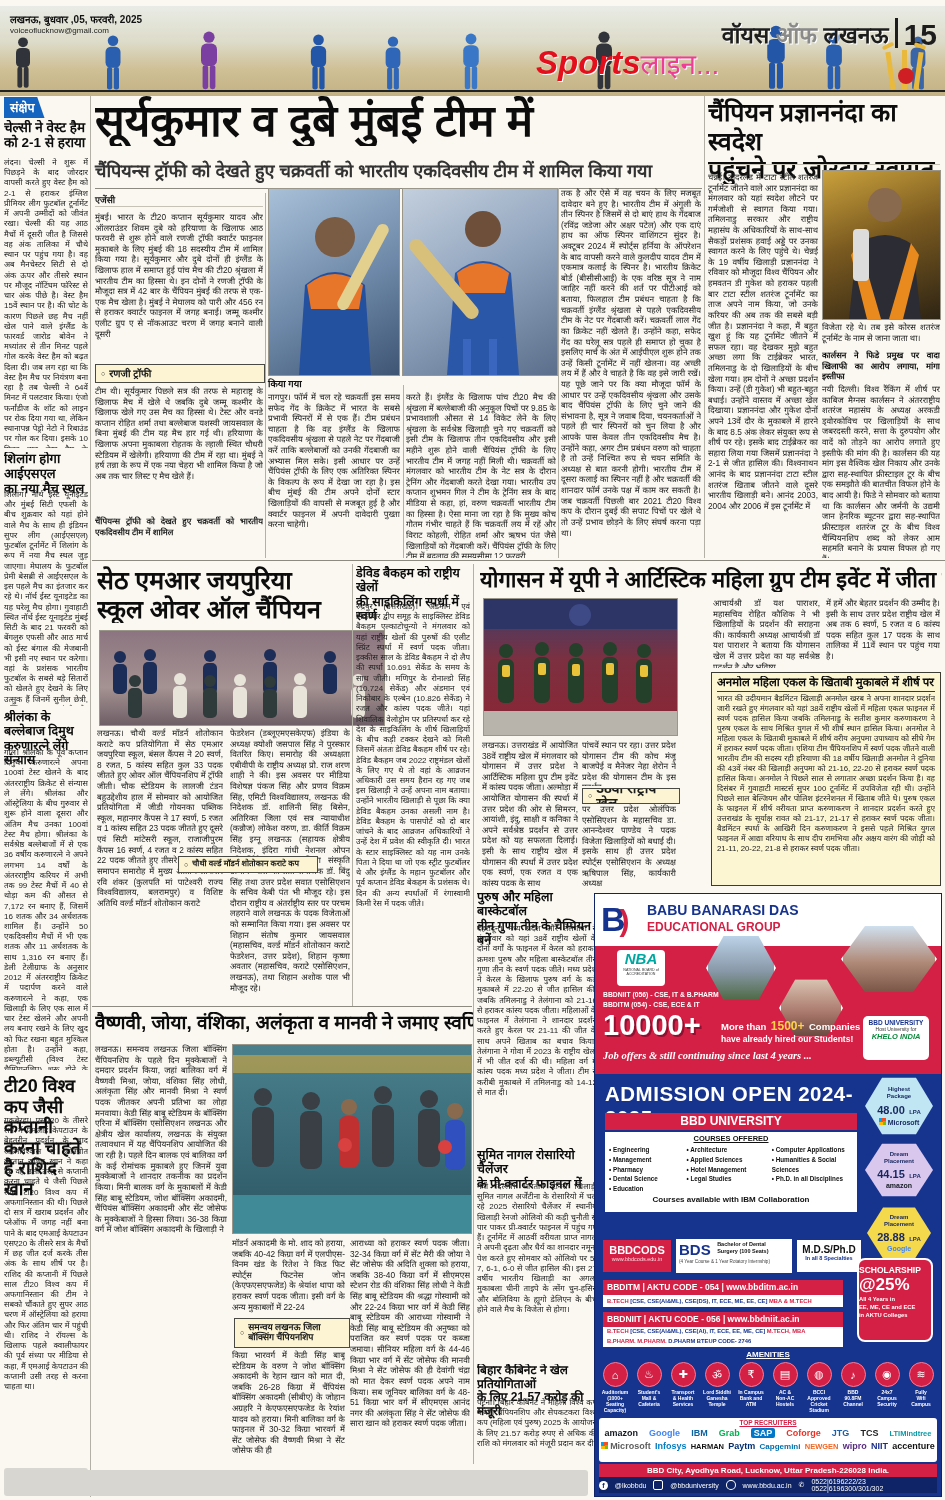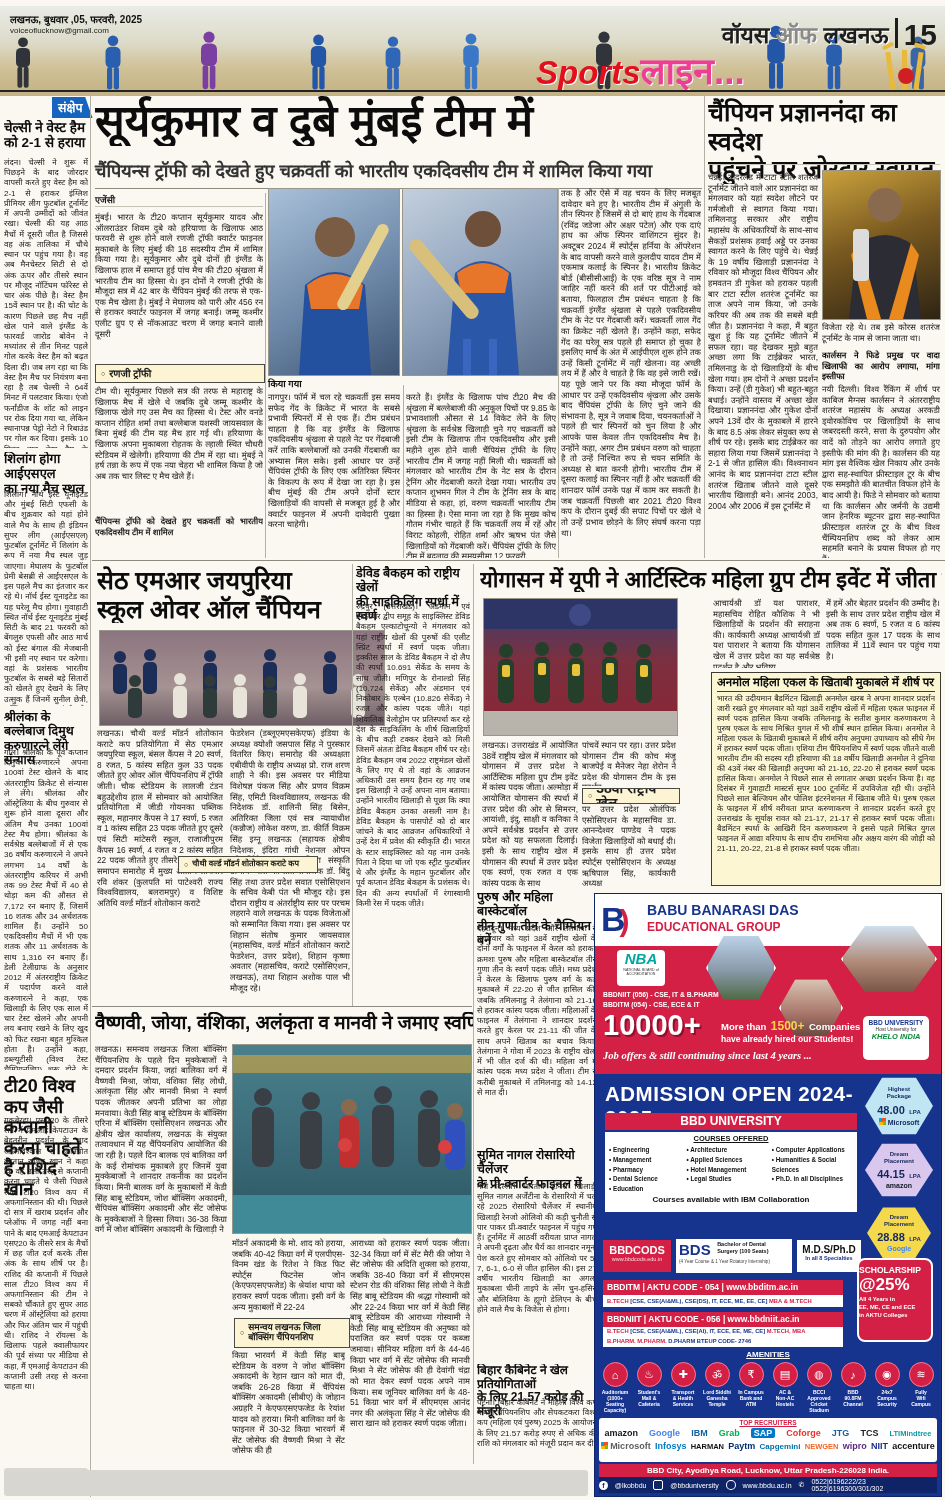--- a/index.html
+++ b/index.html
@@ -18,24 +18,24 @@
   .photo{position:absolute;overflow:hidden;border:1px solid #9a968a;}
   .fig{position:absolute;}
   .caption{font-weight:700;font-size:9.5px;color:#111;}
   
   .mast{position:absolute;left:0;top:0;width:945px;height:90px;
         background:linear-gradient(180deg,#e9ece6 0%,#dddbc9 40%,#cfc096 70%,#c2b183 100%);overflow:hidden;margin-top:6px;}
   .brand{font-weight:900;font-size:23px;color:#1d1d1d;text-shadow:1px 1px 0 #fff;}
   .brand .mid{color:#8a8a8a;}
   .pageno{font-weight:900;font-size:30px;color:#1d1d1d;}
   .sports-en{font-weight:900;font-style:italic;font-size:33px;color:#e30f1d;text-shadow:1px 1px 0 #fff;}
-  .sports-hi{font-weight:700;font-size:37px;color:#ef3d96;text-shadow:1px 1px 0 #fff;}
+  .sports-hi{font-weight:400;font-size:28px;color:#ef3d96;text-shadow:1px 1px 0 #fff;}
   
   .brieftag{background:#1565c0;color:#fff;font-weight:900;font-size:12.5px;padding:2px 10px 2px 6px;
-            clip-path:polygon(0 0,82% 0,100% 100%,0 100%);display:inline-block;margin-left:48px;}
+            clip-path:polygon(0 0,82% 0,100% 100%,0 100%);display:inline-block;}
   
   .ad{position:absolute;left:594px;top:893px;width:346px;height:602px;background:#16338e;overflow:hidden;
       border:1px solid #0e2466;}
   .ad .white{background:#fff;}
   .ad .red{background:#d42045;}
   .hex{clip-path:polygon(25% 3%,75% 3%,100% 50%,75% 97%,25% 97%,0 50%);}
   .badge{position:absolute;clip-path:polygon(25% 3%,75% 3%,100% 50%,75% 97%,25% 97%,0 50%);
          display:flex;flex-direction:column;align-items:center;justify-content:center;text-align:center;color:#16275e;}
   .badge .t{font-size:6px;font-weight:700;line-height:1.1;white-space:pre-line;}
   .badge .v{font-size:11px;font-weight:900;}

